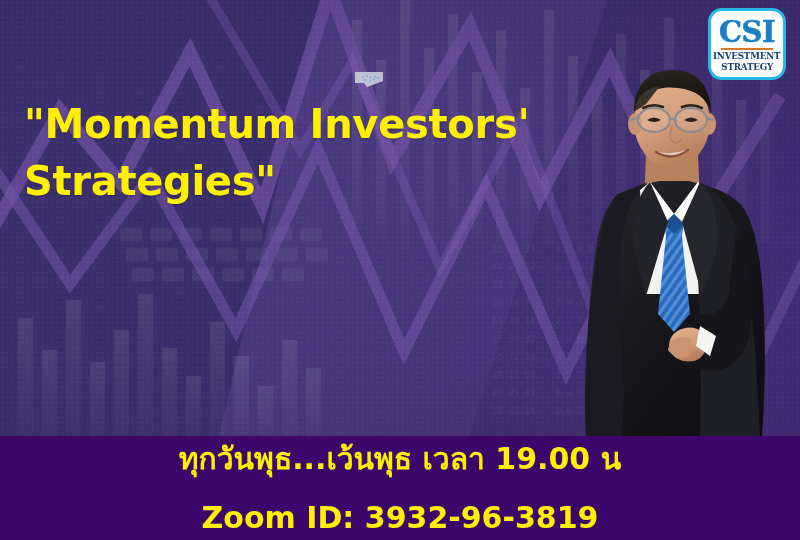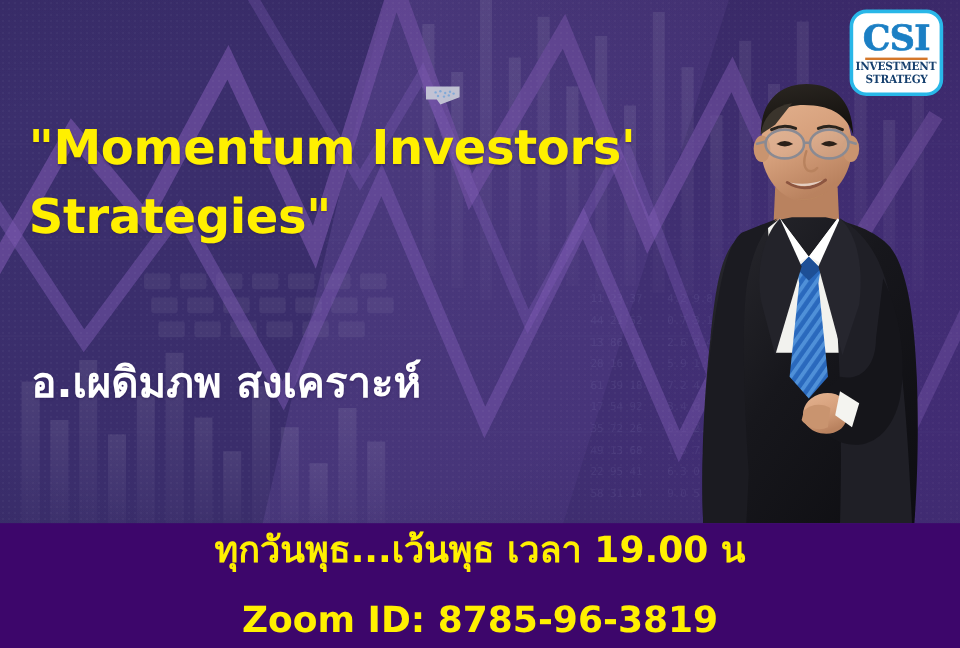--- a/index.html
+++ b/index.html
@@ -398,30 +398,29 @@
     <path d="M106,88 q16,10 32,-2" stroke="#8c5540" stroke-width="2.4" fill="none" stroke-linecap="round"></path>
     <path d="M108,88 q15,7 28,-2 q-14,5 -28,2 Z" fill="#f0e6e0" opacity="0.75"></path>
 
     <path d="M104,98 q18,9 36,-3 q-16,14 -36,3 Z" fill="#bb875f" opacity="0.5"></path>
   </svg>
 
   <div class="title">"Momentum Investors'
  Strategies"</div>
 
   <div class="speaker">
-    <span class="speaker-line">อ.เผดิมภพ  สงเคราะห์</span>
   </div>
 
   <div class="logo-wrap">
     <div class="logo-card">
       <div class="logo-csi">CSI</div>
       <div class="logo-rule"></div>
       <div class="logo-sub1">INVESTMENT</div>
       <div class="logo-sub2">STRATEGY</div>
     </div>
   </div>
 
   <div class="bottom-bar">
     <div class="bar-line">ทุกวันพุธ...เว้นพุธ  เวลา 19.00 น</div>
-    <div class="bar-line">Zoom ID: 8785-96-3819</div>
+    <div class="bar-line">Zoom ID: 3932-96-3819</div>
   </div>
 
 </div>
 
 </body></html>

